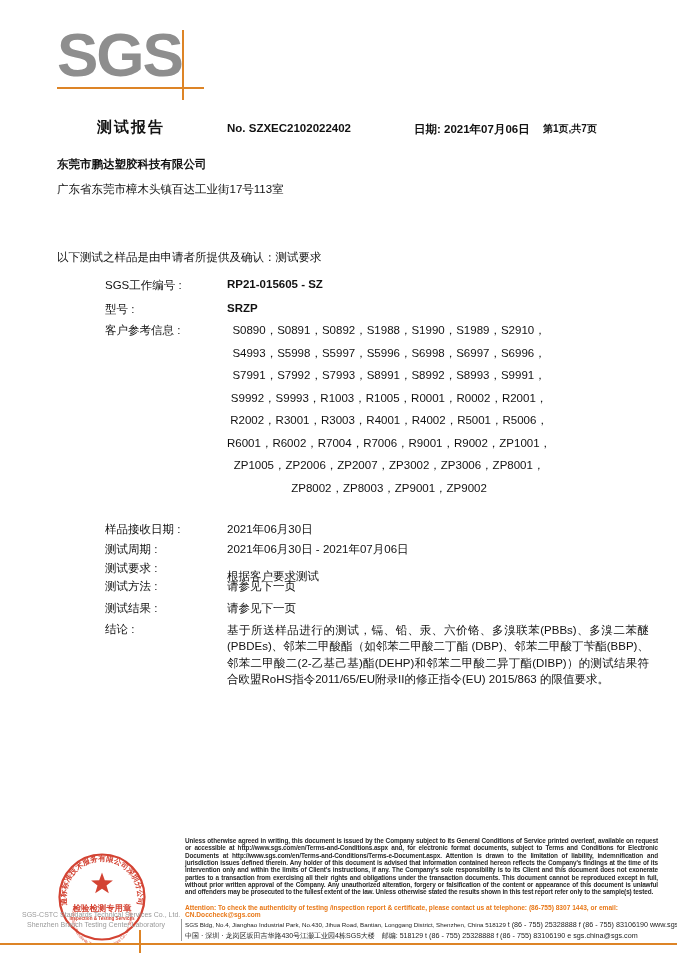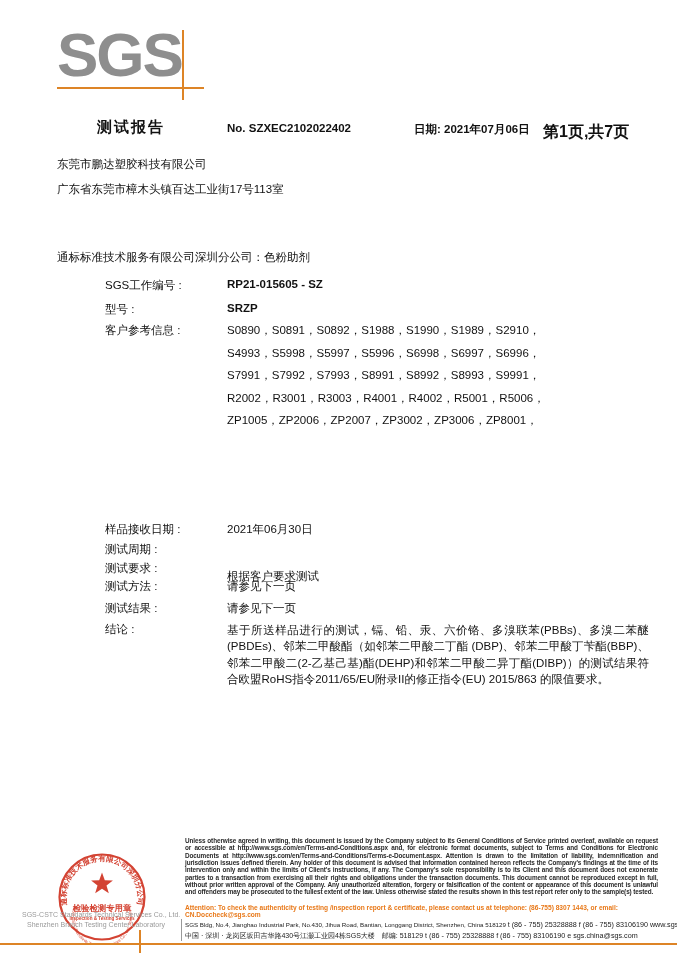--- a/index.html
+++ b/index.html
@@ -8,27 +8,27 @@
     font-family:"Liberation Sans","DejaVu Sans",sans-serif;color:#111;overflow:hidden;
   }
   .abs{position:absolute;}
   
   .logo{left:57px;top:24px;font-size:62px;font-weight:bold;color:#8e8e8e;letter-spacing:-2px;line-height:1;}
   .hline{left:57px;top:87px;width:147px;height:2px;background:#dd8426;}
   .vline{left:182px;top:30px;width:2px;height:70px;background:#dd8426;}
   .doc-title{left:57px;top:118px;font-size:15px;font-weight:bold;letter-spacing:2px;margin-left:40px;}
   .report-no{left:227px;top:122px;font-size:11.5px;font-weight:bold;}
   .report-date{left:414px;top:122px;font-size:11.5px;font-weight:bold;}
-  .page-no{left:543px;top:122px;font-size:16px;font-weight:bold;}
-  .company1{left:57px;top:157px;font-size:11.5px;}
+  .page-no{left:543px;top:122px;font-size:10px;font-weight:bold;}
+  .company1{left:57px;top:157px;font-size:11.5px;font-weight:bold;}
   .company2{left:57px;top:182px;font-size:11.5px;text-align:right;}
   .intro{left:57px;top:250px;font-size:11.5px;}
   
   .lbl{left:57px;font-size:11.5px;margin-left:48px;}
-  .val{left:227px;font-size:11.5px;}
+  .val{left:227px;font-size:11.5px;text-align:center;}
   .refblock{line-height:22.5px;}
   .conclusion{width:422px;line-height:16.3px;text-align:justify;}
   
   .stamp{left:52px;top:851px;opacity:0.9;}
   .stamp-co{left:22px;top:911px;font-size:7px;color:#9a9a9a;}
   .stamp-branch{left:27px;top:921px;font-size:7px;color:#9a9a9a;}
   .disclaimer{left:185px;top:837px;width:473px;font-size:6.4px;line-height:7.35px;
     font-weight:bold;color:#2a2a2a;text-align:justify;letter-spacing:-0.1px;}
   .attention{left:185px;top:904px;width:473px;font-size:6.6px;line-height:7.4px;
     font-weight:bold;color:#e87818;}
@@ -50,41 +50,45 @@
   <div class="abs vline"></div>
 
   <div class="abs doc-title">测试报告</div>
   <div class="abs report-no">No. SZXEC2102022402</div>
   <div class="abs report-date">日期: 2021年07月06日</div>
   <div class="abs page-no">第1页,共7页</div>
 
   <div class="abs company1">东莞市鹏达塑胶科技有限公司</div>
   <div class="abs company2">广东省东莞市樟木头镇百达工业街17号113室</div>
 
-  <div class="abs intro">通标标准技术服务有限公司深圳分公司：色粉助剂</div>
+  <div class="abs intro">以下测试之样品是由申请者所提供及确认：测试要求</div>
 
   <div class="abs lbl" style="top:278px">SGS工作编号 :</div>
   <div class="abs val" style="top:278px;font-weight:bold">RP21-015605 - SZ</div>
 
   <div class="abs lbl" style="top:302px">型号 :</div>
   <div class="abs val" style="top:302px;font-weight:bold">SRZP</div>
 
   <div class="abs lbl refblock" style="top:319px">客户参考信息 :</div>
   <div class="abs val refblock" style="top:319px">
     <div>S0890，S0891，S0892，S1988，S1990，S1989，S2910，</div>
     <div>S4993，S5998，S5997，S5996，S6998，S6997，S6996，</div>
     <div>S7991，S7992，S7993，S8991，S8992，S8993，S9991，</div>
+    <div>S9992，S9993，R1003，R1005，R0001，R0002，R2001，</div>
     <div>R2002，R3001，R3003，R4001，R4002，R5001，R5006，</div>
+    <div>R6001，R6002，R7004，R7006，R9001，R9002，ZP1001，</div>
     <div>ZP1005，ZP2006，ZP2007，ZP3002，ZP3006，ZP8001，</div>
+    <div>ZP8002，ZP8003，ZP9001，ZP9002</div>
   </div>
 
   <div class="abs lbl" style="top:522px">样品接收日期 :</div>
   <div class="abs val" style="top:522px">2021年06月30日</div>
 
   <div class="abs lbl" style="top:542px">测试周期 :</div>
+  <div class="abs val" style="top:542px">2021年06月30日 - 2021年07月06日</div>
 
   <div class="abs lbl" style="top:561px">测试要求 :</div>
   <div class="abs val" style="top:569px">根据客户要求测试</div>
 
   <div class="abs lbl" style="top:579px">测试方法 :</div>
   <div class="abs val" style="top:579px">请参见下一页</div>
 
   <div class="abs lbl" style="top:601px">测试结果 :</div>
   <div class="abs val" style="top:601px">请参见下一页</div>
 

